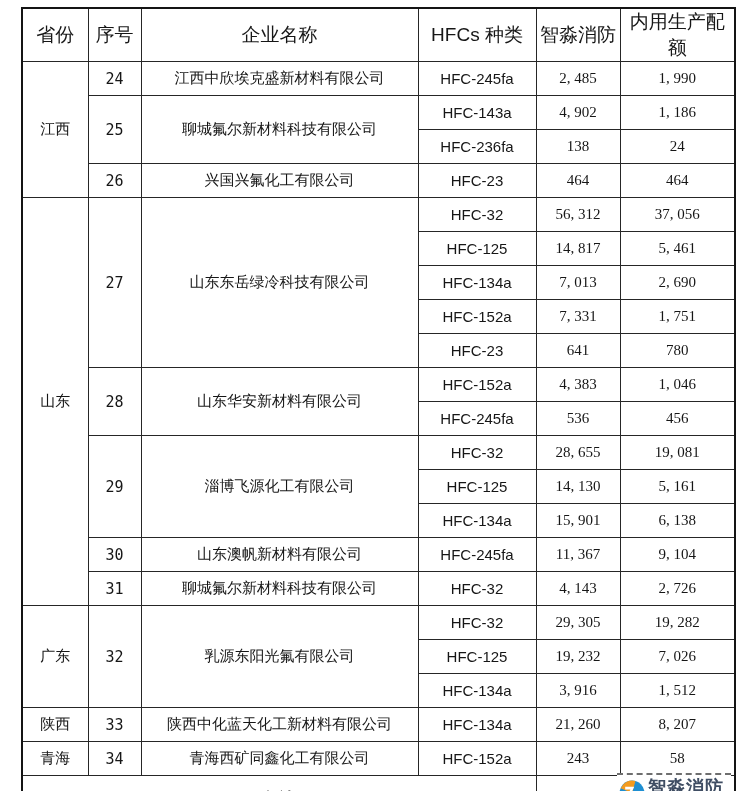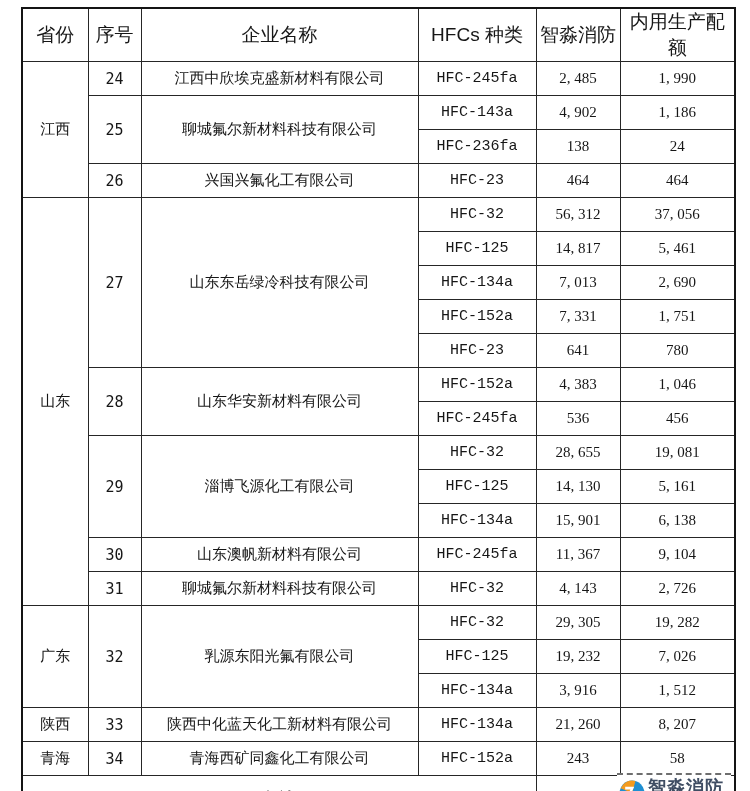--- a/index.html
+++ b/index.html
@@ -36,21 +36,21 @@
   table.quota td {
     height: 31px;
     text-align: center;
     vertical-align: middle;
     font-size: 15px;
     padding: 1px 3px;
   }
   td.serial { font-size: 14px; font-family: "DejaVu Sans Mono", "Liberation Mono", monospace; }
   td.hfc {
     font-size: 14px;
-    font-family: Liberation Mono, monospace;
+    font-family: Liberation Sans, sans-serif;
   }
   td.num {
     text-align: right;
     padding-right: 6px;
     font-size: 14px;
     font-family: Liberation Serif, serif;
   }
   tr.total-row td { height: 42px; }
   td.total-label {
     font-weight: bold;

